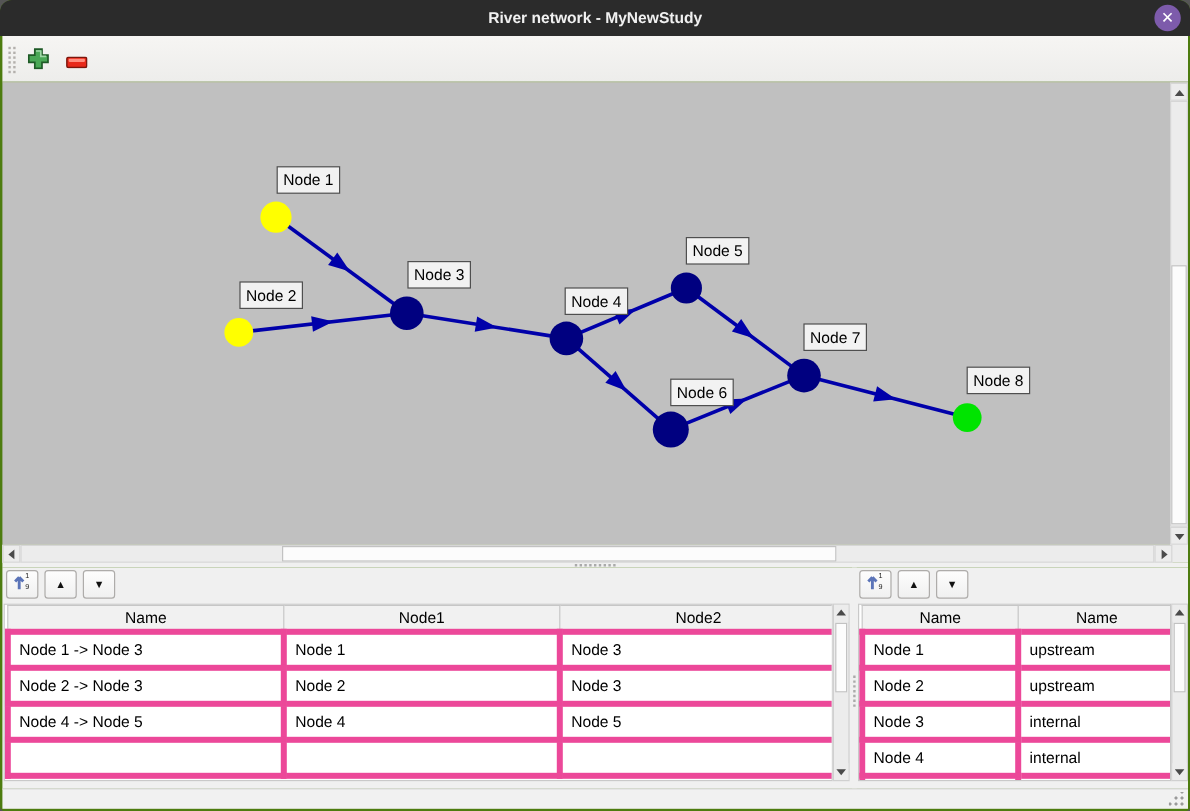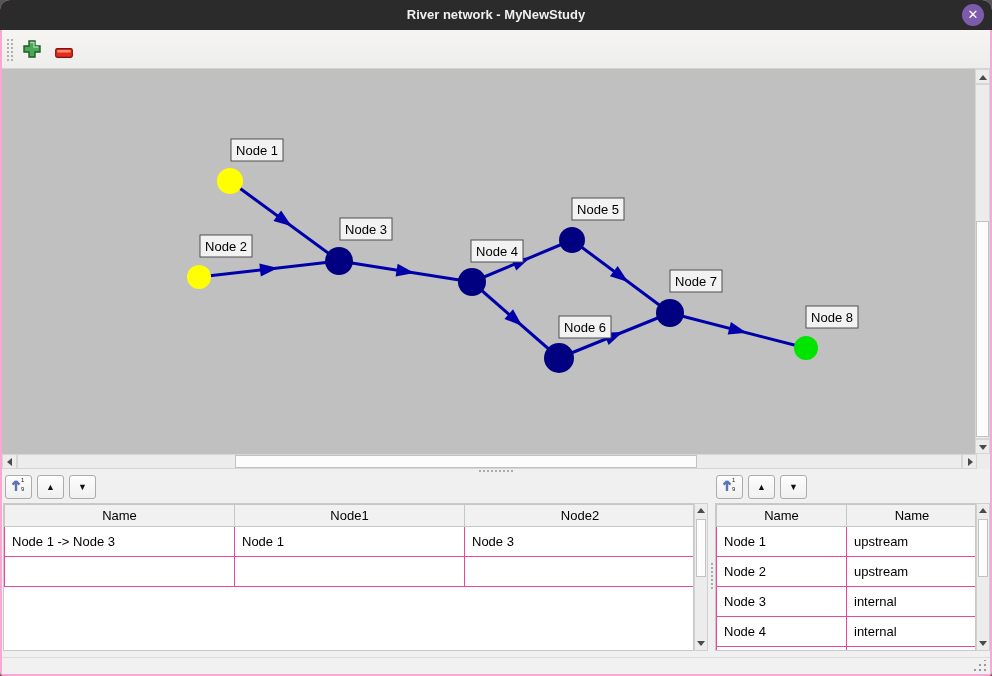--- a/index.html
+++ b/index.html
@@ -1,17 +1,17 @@
 <!DOCTYPE html>
 <html><head>
 <meta charset="utf-8">
 <style>
   html,body{margin:0;padding:0;background:#555;}
   *{box-sizing:border-box;font-family:"Liberation Sans","DejaVu Sans",sans-serif;}
-  .window{position:relative;width:992px;height:676px;background:#f9a8d4;border-radius:10px 10px 4px 4px;overflow:hidden;}
+  .window{position:relative;width:992px;height:676px;background:#4d7c0f;border-radius:10px 10px 4px 4px;overflow:hidden;}
 
   
   .titlebar{position:absolute;top:0;left:0;right:0;height:30px;background:#2b2b2b;border-radius:8px 8px 0 0;}
   .title{line-height:30px;text-align:center;color:#f0f0f0;font-size:13px;font-weight:bold;}
   .close-btn{position:absolute;right:8px;top:4px;width:22px;height:22px;border-radius:50%;background:#7d5bab;color:#fff;
     font-size:13px;line-height:21px;text-align:center;cursor:pointer;}
 
   
   .toolbar{position:absolute;top:30px;left:2px;right:2px;height:39px;background:linear-gradient(#f6f5f3,#ededeb);border-bottom:1px solid #d5d2cf;}
   .tb-grip{position:absolute;left:5px;top:9px;width:6px;height:22px;border-left:2px dotted #b3b0ac;border-right:2px dotted #b3b0ac;}
@@ -44,21 +44,21 @@
   .panel-left{left:0;width:708px;}
   .splitter-v{position:absolute;left:708px;top:0;width:4px;bottom:0;background:#f0f0f0;}
   .panel-right{left:712px;right:0;}
   .mini-btn{position:absolute;top:2px;width:27px;height:24px;background:linear-gradient(#fdfdfd,#f0f0f0);
     border:1px solid #aeacaa;border-radius:3px;text-align:center;line-height:22px;font-size:9px;color:#111;cursor:pointer;}
 
   
   .table-wrap{position:absolute;top:30px;height:148px;overflow:hidden;background:#fff;border:1px solid #c9c9c9;}
   table.data-table{border-collapse:collapse;table-layout:fixed;}
   .data-table th{height:22px;background:#f1f1f1;border:1px solid #c6c6c6;font-weight:normal;font-size:13px;color:#000;padding:0 4px;}
-  .data-table td{height:30px;background:#fff;border:1px solid #ec4899;font-size:13px;color:#000;padding:0 7px;white-space:nowrap;overflow:hidden;}
+  .data-table td{height:30px;background:#fff;border:5px solid #ec4899;font-size:13px;color:#000;padding:0 7px;white-space:nowrap;overflow:hidden;}
   .tbl-scroll{position:absolute;top:30px;width:14px;height:148px;background:#ececec;border:1px solid #d0d0d0;}
   .tbl-scroll .sb-btn{width:12px;height:14px;left:0;border:none;background:#ececec;}
   .tbl-scroll .arr-up{left:2px;top:4px;}
   .tbl-scroll .arr-down{left:2px;top:5px;}
 
   
   .statusbar{position:absolute;left:2px;right:2px;top:657px;height:17px;background:#f1f1f1;border-top:1px solid #dcdcdc;}
   .resize-grip{position:absolute;right:3px;bottom:2px;width:13px;height:12px;
     background:
      radial-gradient(circle at 11px 10px,#9a9a9a 1px,transparent 1.6px),
@@ -210,20 +210,30 @@
                 <th>Node2</th>
               </tr>
             </thead>
           <tbody>
               <tr>
                 <td>Node 1 -&gt; Node 3</td>
                 <td>Node 1</td>
                 <td>Node 3</td>
               </tr>
               <tr>
+                <td>Node 2 -&gt; Node 3</td>
+                <td>Node 2</td>
+                <td>Node 3</td>
+              </tr>
+              <tr>
+                <td>Node 4 -&gt; Node 5</td>
+                <td>Node 4</td>
+                <td>Node 5</td>
+              </tr>
+              <tr>
                 <td></td>
                 <td></td>
                 <td></td>
               </tr>
             </tbody>
         </table>
       </div>
       <div class="tbl-scroll" style="left:692px">
         <div class="sb-btn" style="top:0">
             <i class="arr arr-up"></i>

